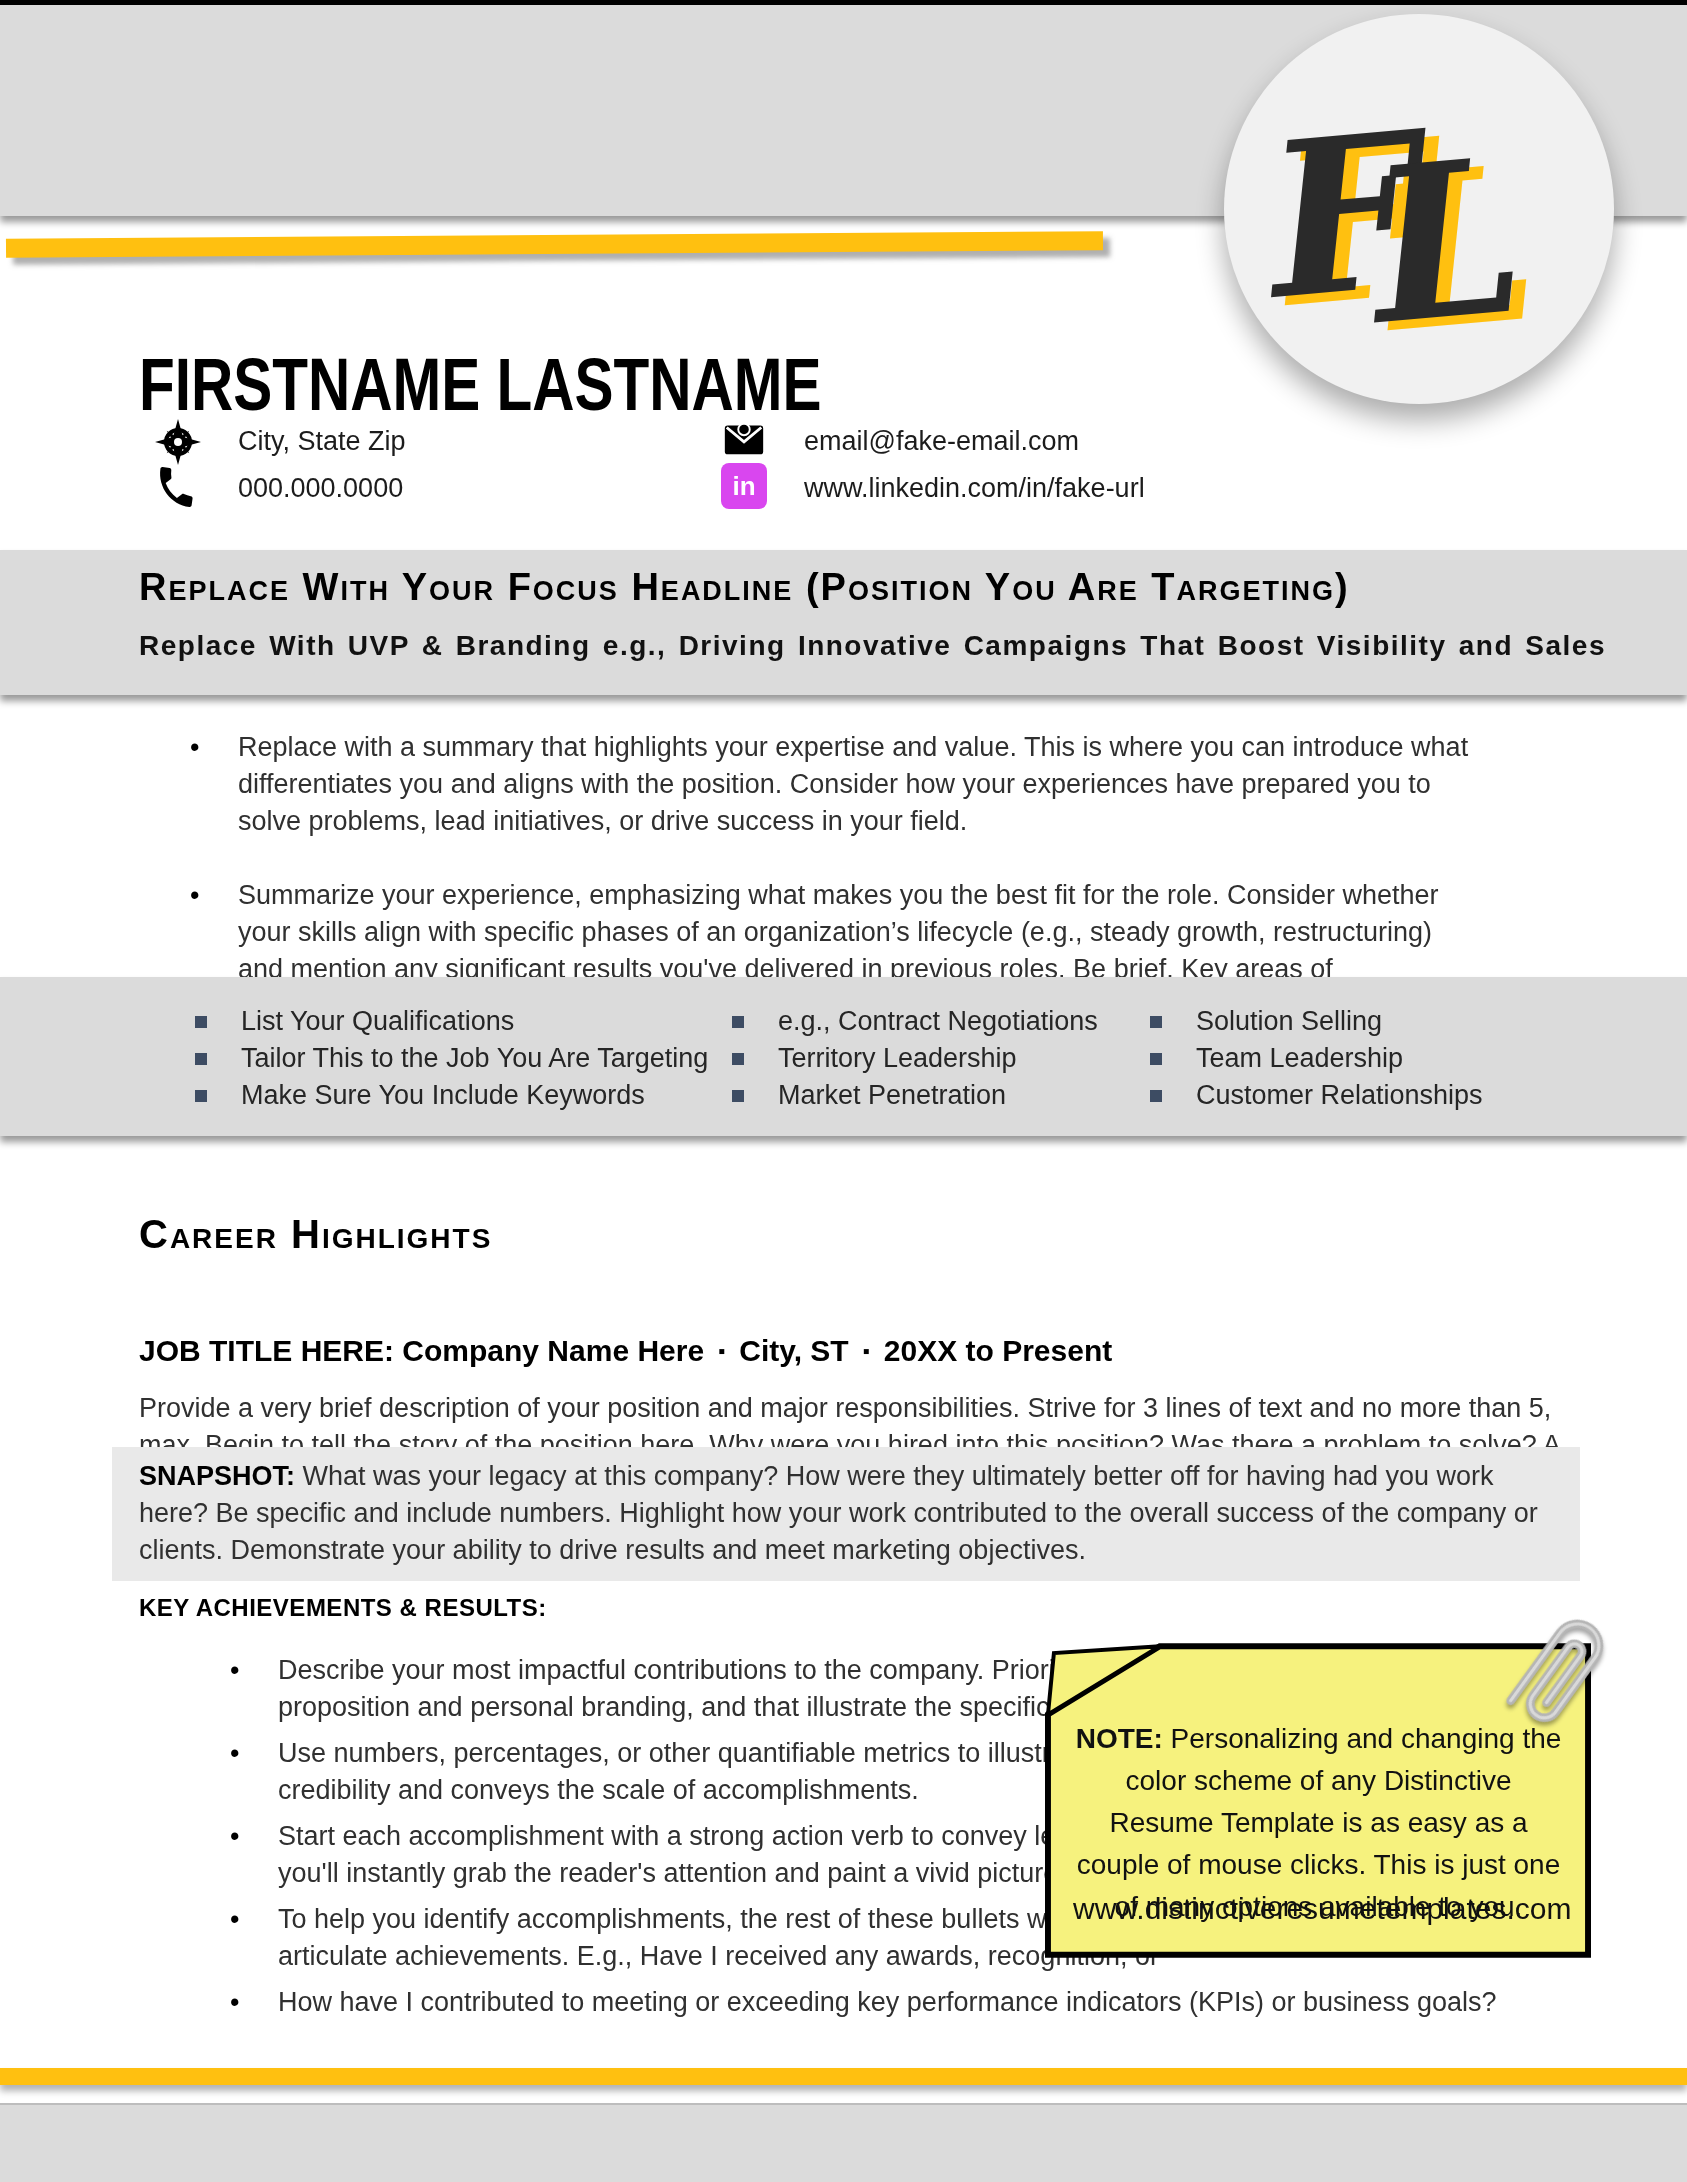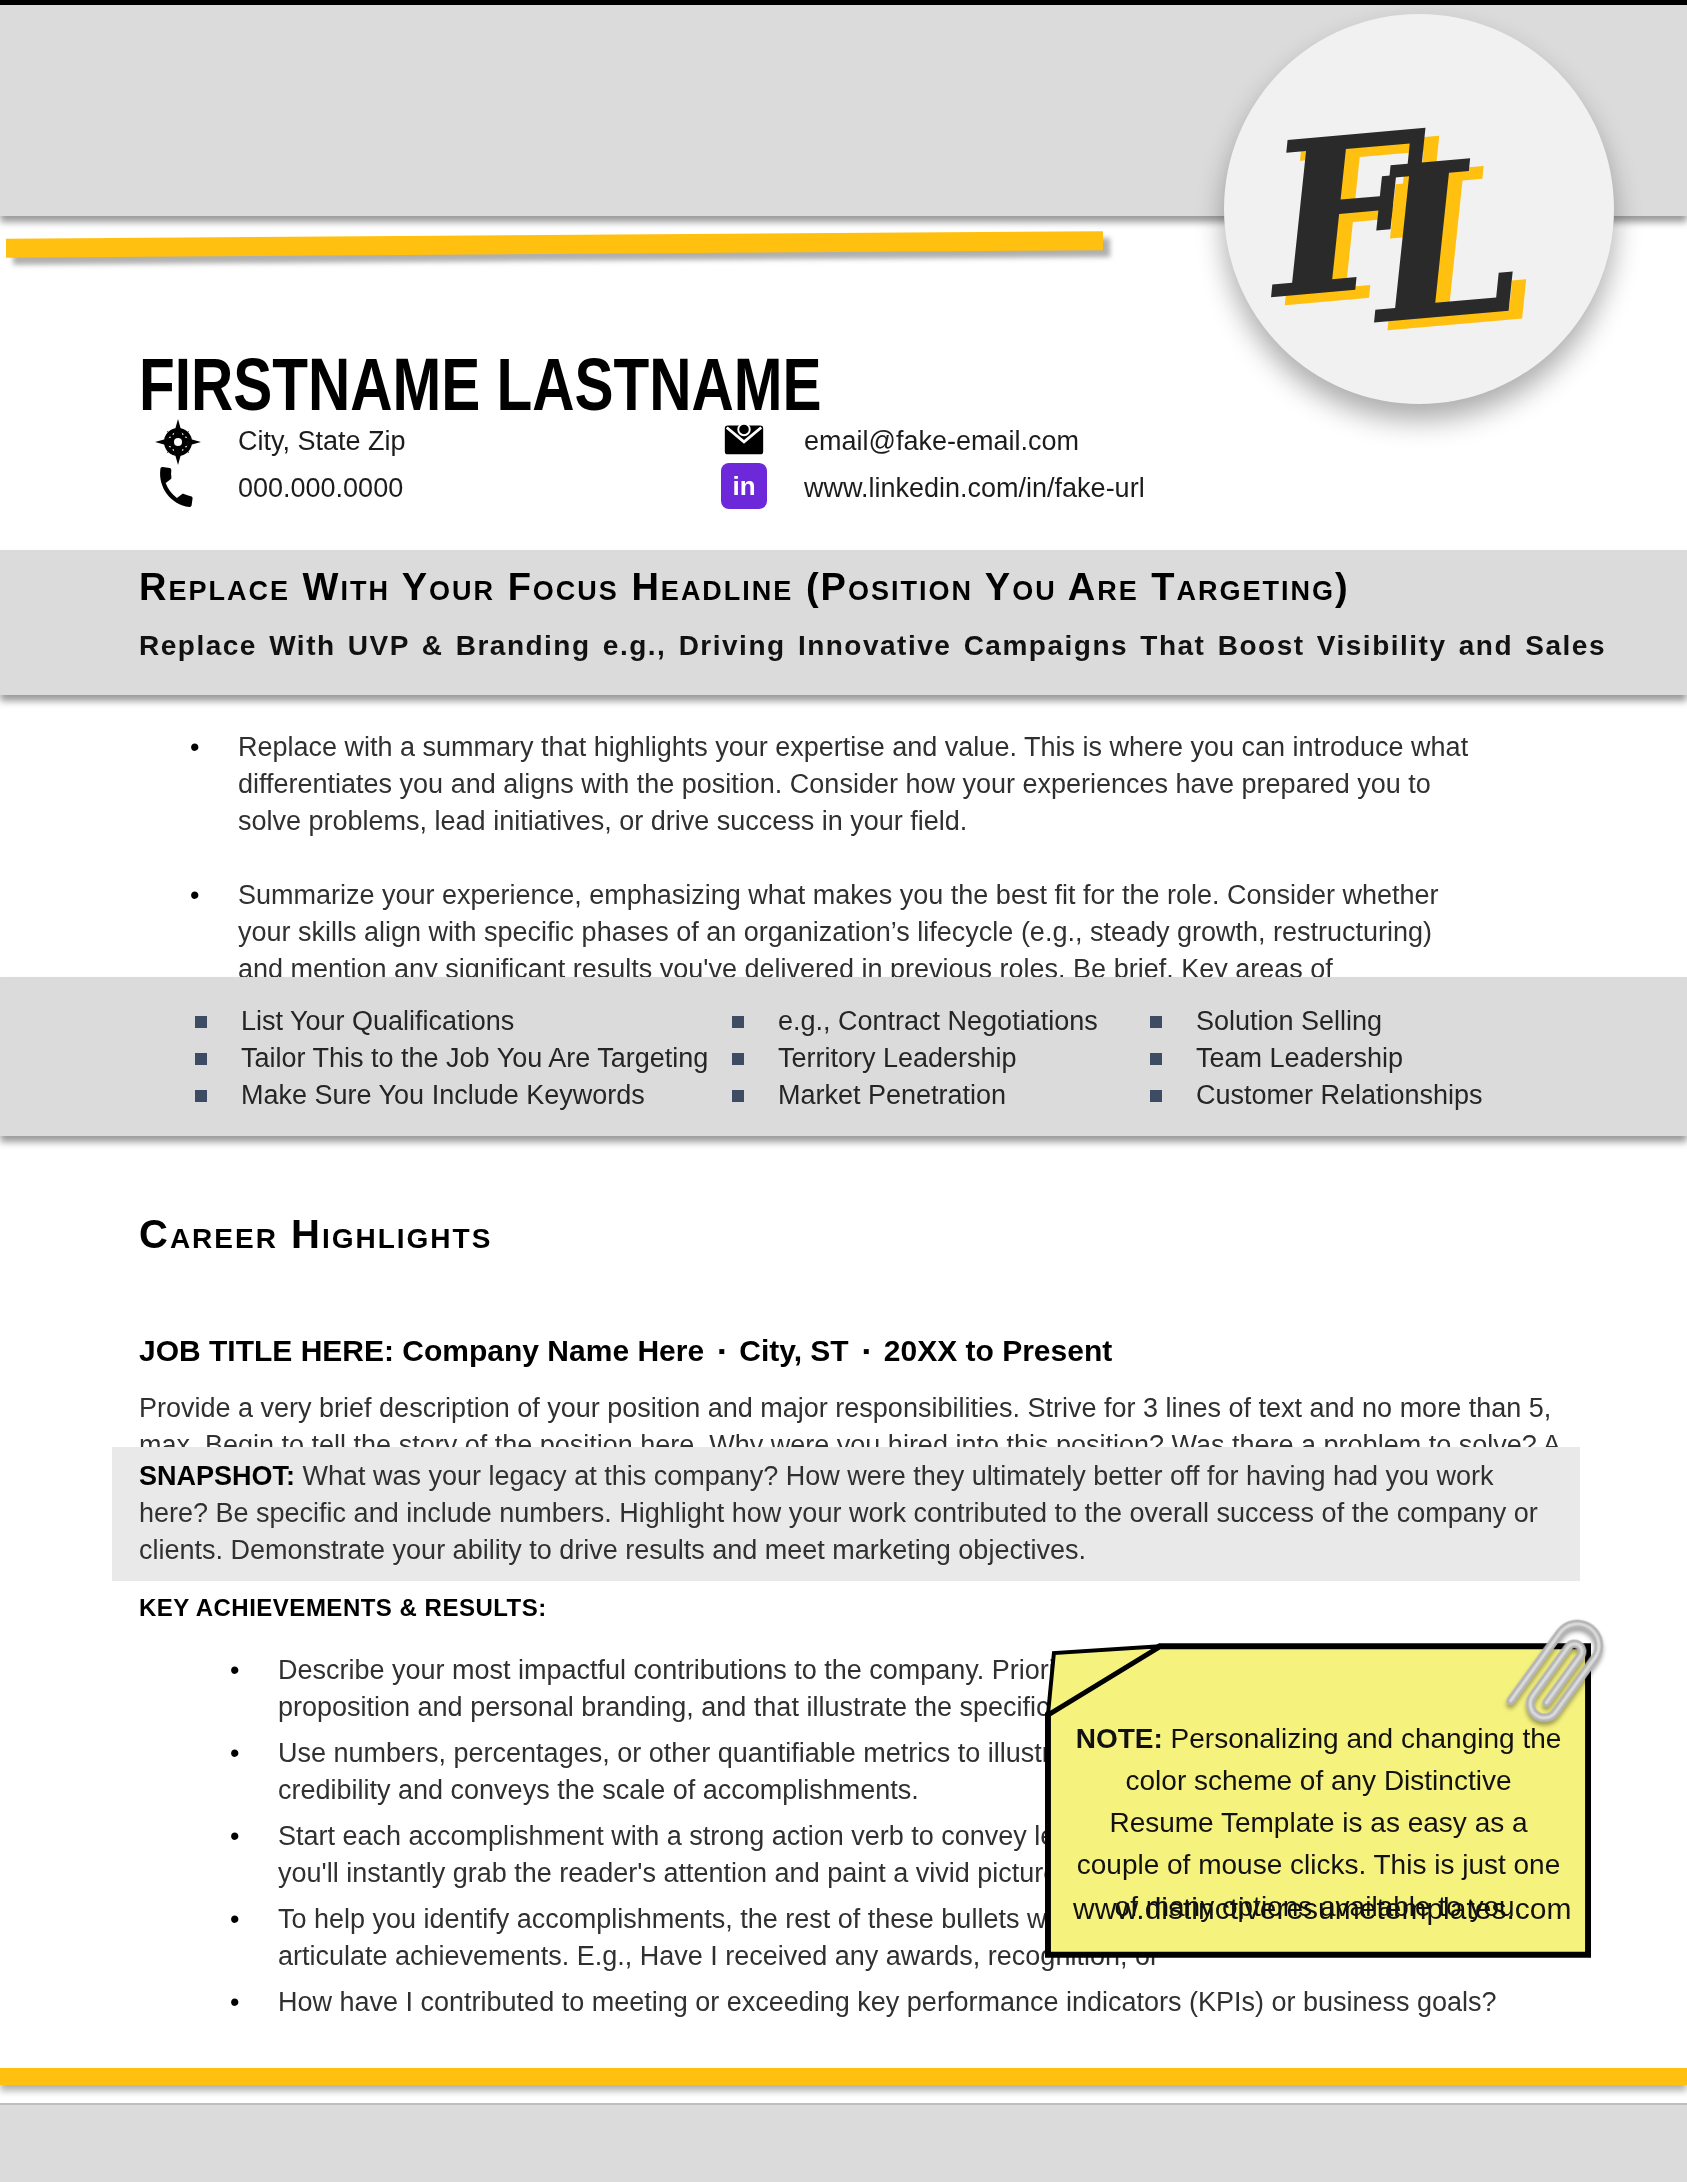--- a/index.html
+++ b/index.html
@@ -107,21 +107,21 @@
   </svg>
   <div class="contact-item" style="left:238px;top:473px;">000.000.0000</div>
 
   <svg class="cicon" style="left:721px;top:416px;width:46px;height:46px;" viewBox="0 0 48 48">
     <rect x="4" y="10" width="40" height="30" rx="3" fill="#000"></rect>
     <polyline points="6,12 24,27 42,12" fill="none" stroke="#fff" stroke-width="3"></polyline>
     <circle cx="24" cy="14" r="6" fill="#000" stroke="#fff" stroke-width="2"></circle>
   </svg>
   <div class="contact-item" style="left:804px;top:426px;">email@fake-email.com</div>
 
-  <div class="cicon" style="left:721px;top:463px;width:46px;height:46px;background:#6d28d9;border-radius:8px;
+  <div class="cicon" style="left:721px;top:463px;width:46px;height:46px;background:#d946ef;border-radius:8px;
        display:flex;align-items:center;justify-content:center;color:#fff;font-weight:bold;font-size:26px;">
     <span>in</span>
   </div>
   <div class="contact-item" style="left:804px;top:473px;">www.linkedin.com/in/fake-url</div>
 
   <div class="band band-headline"></div>
   <div class="headline-title">Replace With Your Focus Headline (Position You Are Targeting)</div>
   <div class="headline-sub">Replace With UVP &amp; Branding e.g., Driving Innovative Campaigns That Boost Visibility and Sales</div>
 
   <div class="summary">

